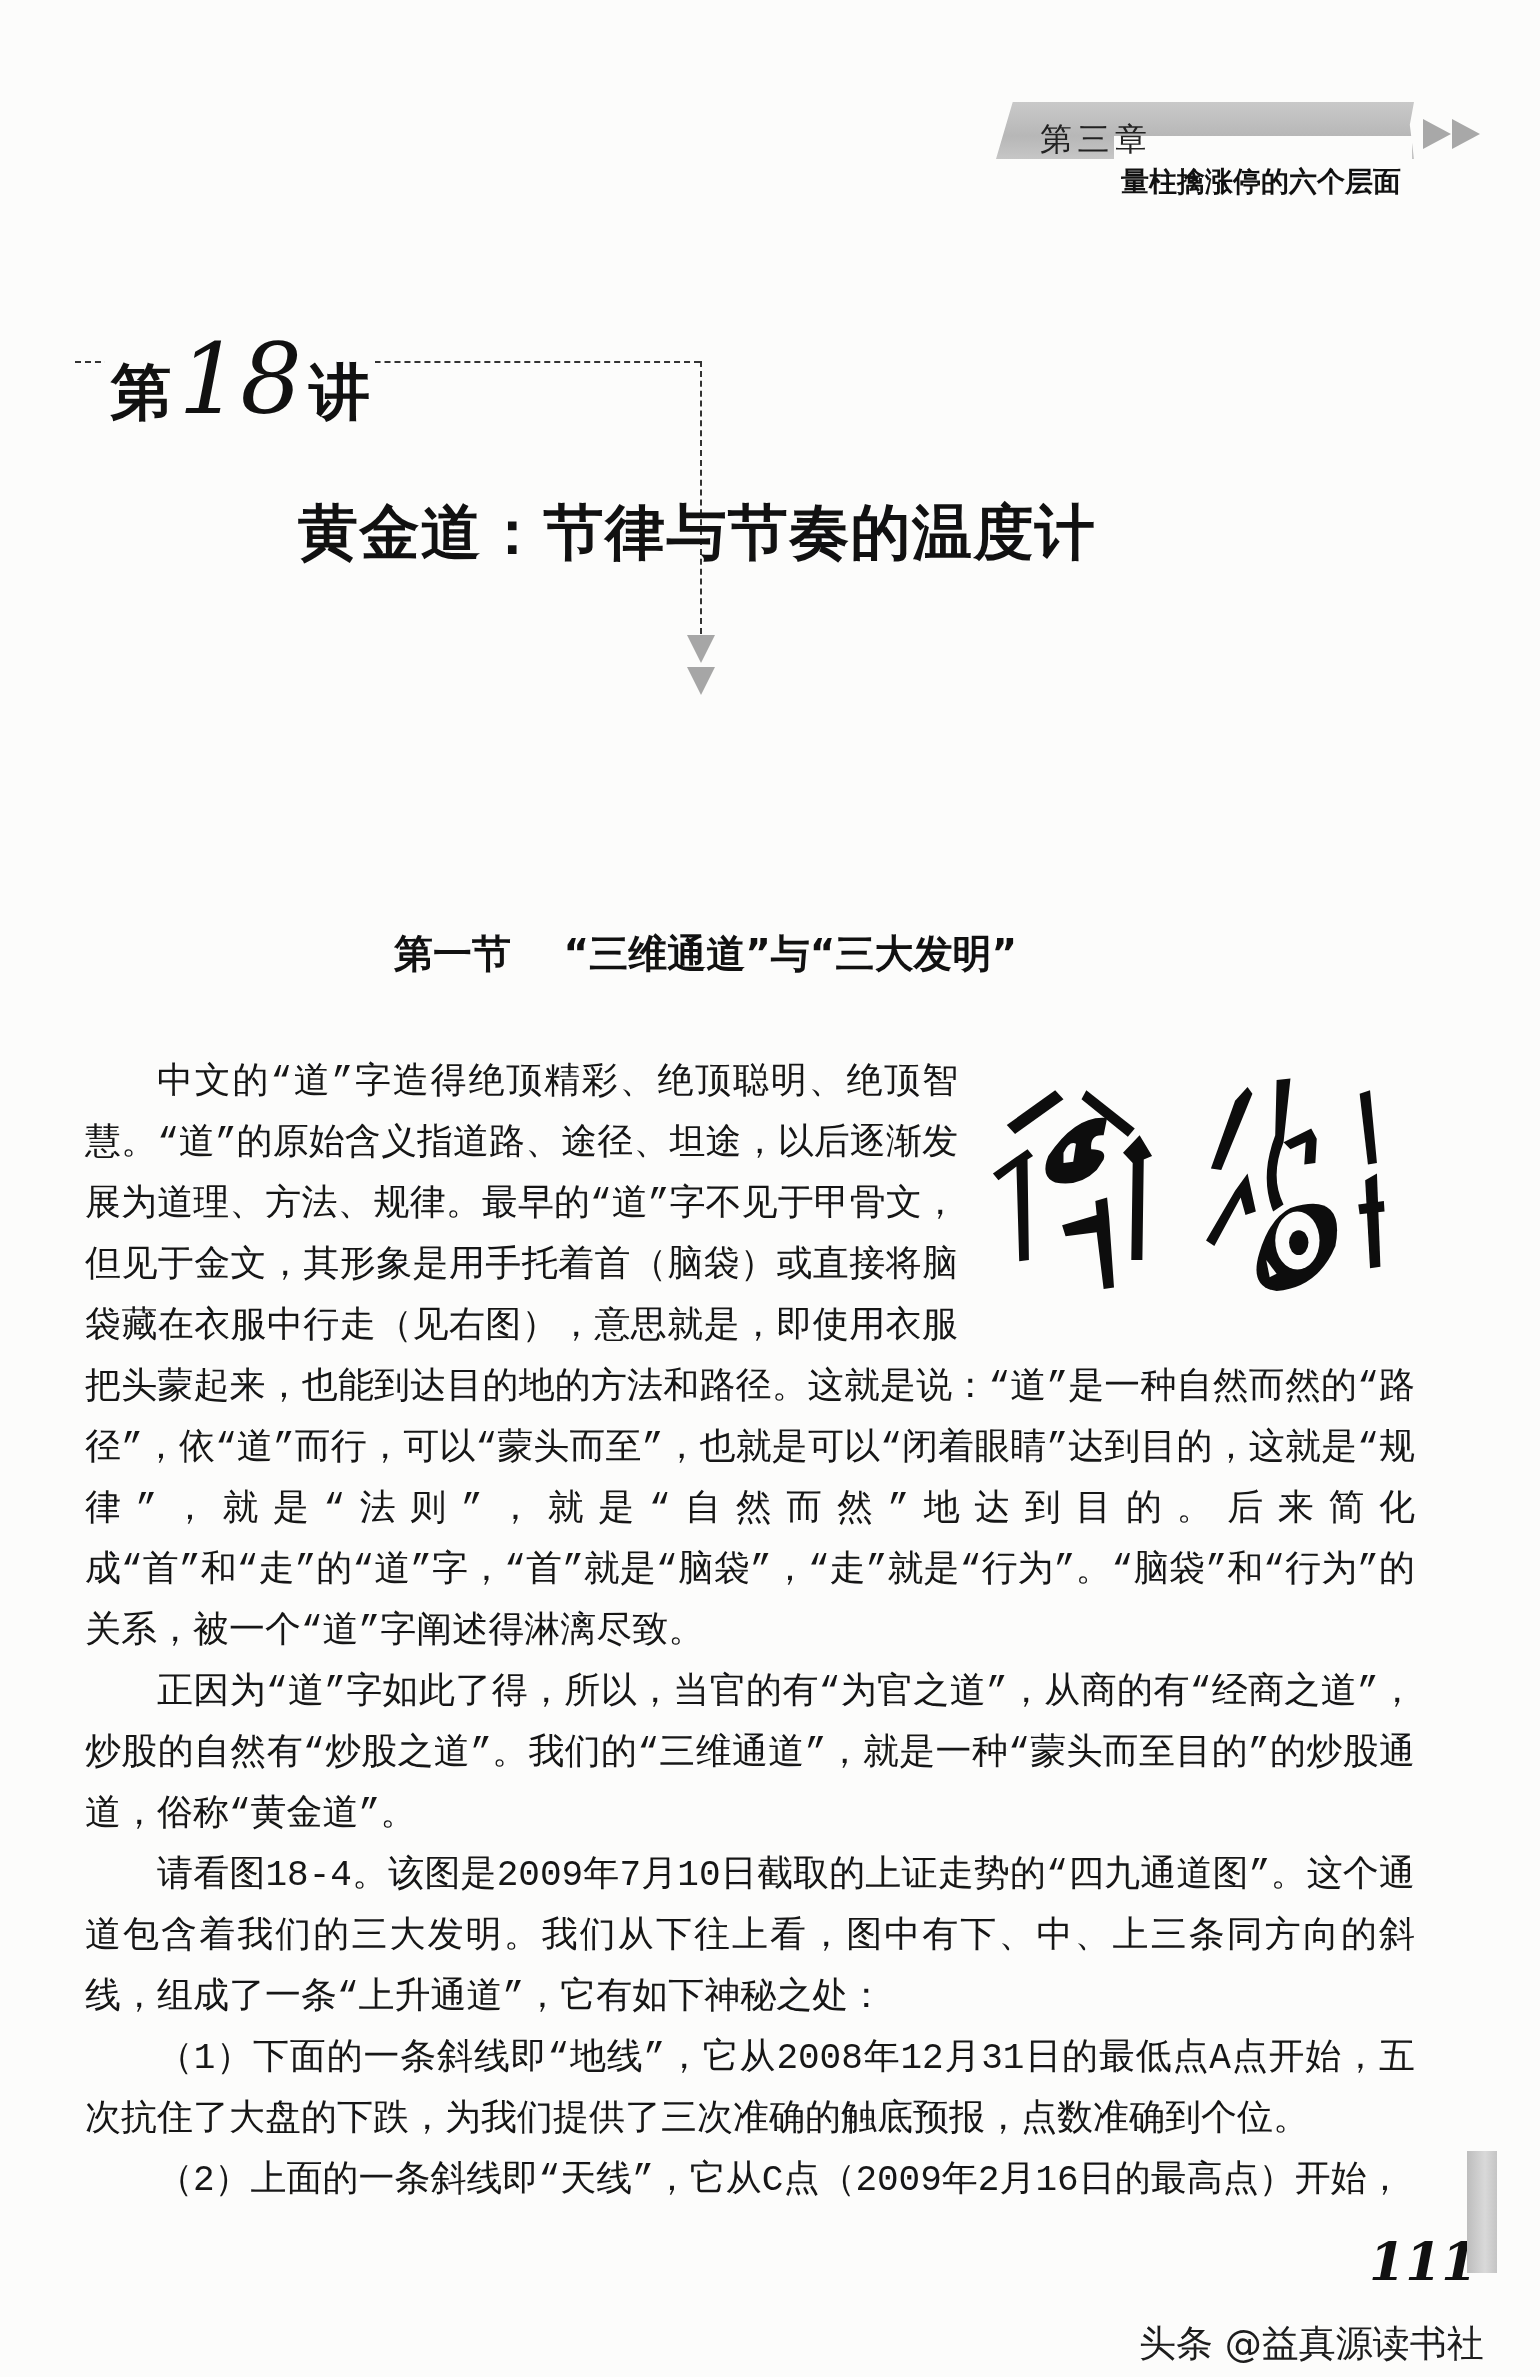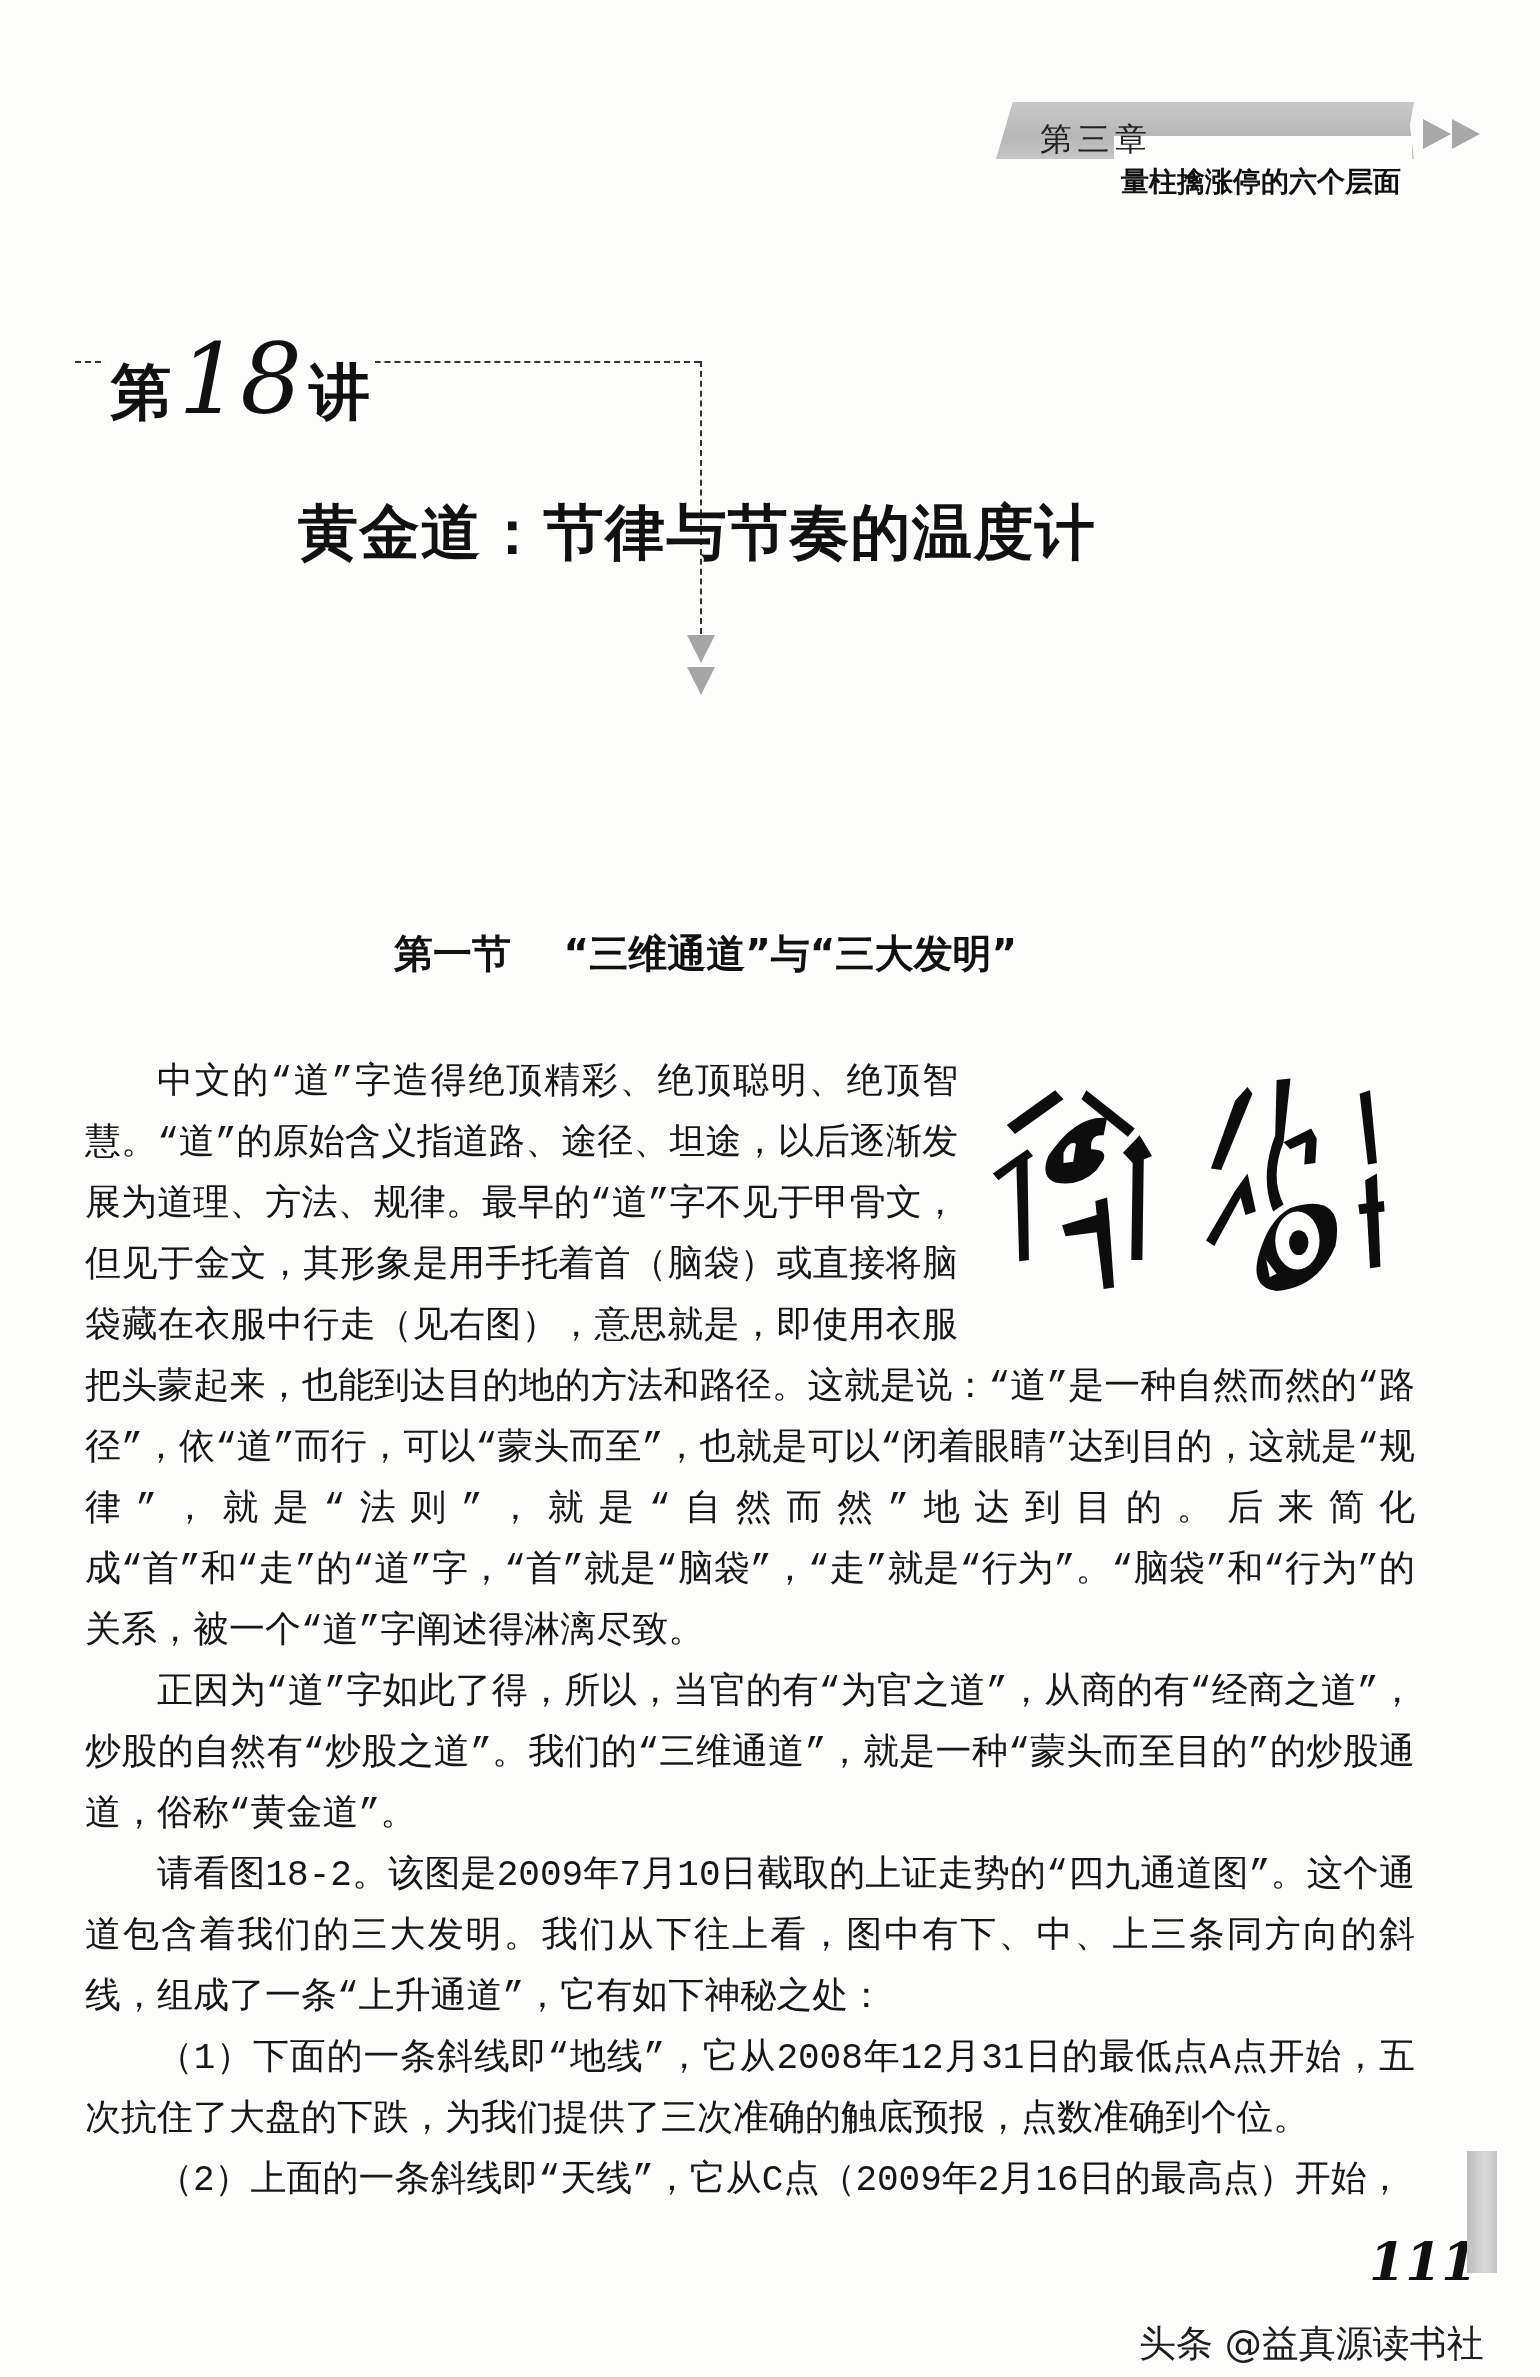--- a/index.html
+++ b/index.html
@@ -145,21 +145,21 @@
         <ellipse cx="450" cy="262" rx="32" ry="42"></ellipse>
         <path d="M405 290 L420 310 L410 315 Z"></path>
       </g>
       <g fill="#0d0d0d">
           <ellipse cx="452" cy="265" rx="14" ry="18"></ellipse>
         </g>
     </svg>
   </div>
   <p>中文的“道”字造得绝顶精彩、绝顶聪明、绝顶智慧。“道”的原始含义指道路、途径、坦途，以后逐渐发展为道理、方法、规律。最早的“道”字不见于甲骨文，但见于金文，其形象是用手托着首（脑袋）或直接将脑袋藏在衣服中行走（见右图），意思就是，即使用衣服把头蒙起来，也能到达目的地的方法和路径。这就是说：“道”是一种自然而然的“路径”，依“道”而行，可以“蒙头而至”，也就是可以“闭着眼睛”达到目的，这就是“规律”，就是“法则”，就是“自然而然”地达到目的。后来简化成“首”和“走”的“道”字，“首”就是“脑袋”，“走”就是“行为”。“脑袋”和“行为”的关系，被一个“道”字阐述得淋漓尽致。</p>
   <p>正因为“道”字如此了得，所以，当官的有“为官之道”，从商的有“经商之道”，炒股的自然有“炒股之道”。我们的“三维通道”，就是一种“蒙头而至目的”的炒股通道，俗称“黄金道”。</p>
-  <p>请看图18-2。该图是2009年7月10日截取的上证走势的“四九通道图”。这个通道包含着我们的三大发明。我们从下往上看，图中有下、中、上三条同方向的斜线，组成了一条“上升通道”，它有如下神秘之处：</p>
+  <p>请看图18-4。该图是2009年7月10日截取的上证走势的“四九通道图”。这个通道包含着我们的三大发明。我们从下往上看，图中有下、中、上三条同方向的斜线，组成了一条“上升通道”，它有如下神秘之处：</p>
   <p>（1）下面的一条斜线即“地线”，它从2008年12月31日的最低点A点开始，五次抗住了大盘的下跌，为我们提供了三次准确的触底预报，点数准确到个位。</p>
   <p>（2）上面的一条斜线即“天线”，它从C点（2009年2月16日的最高点）开始，</p>
 </div>
 
 <div class="abs pagenum">111</div>
 <div class="abs tab"></div>
 <div class="abs watermark">头条 @益真源读书社</div>
 
 
 </body></html>

